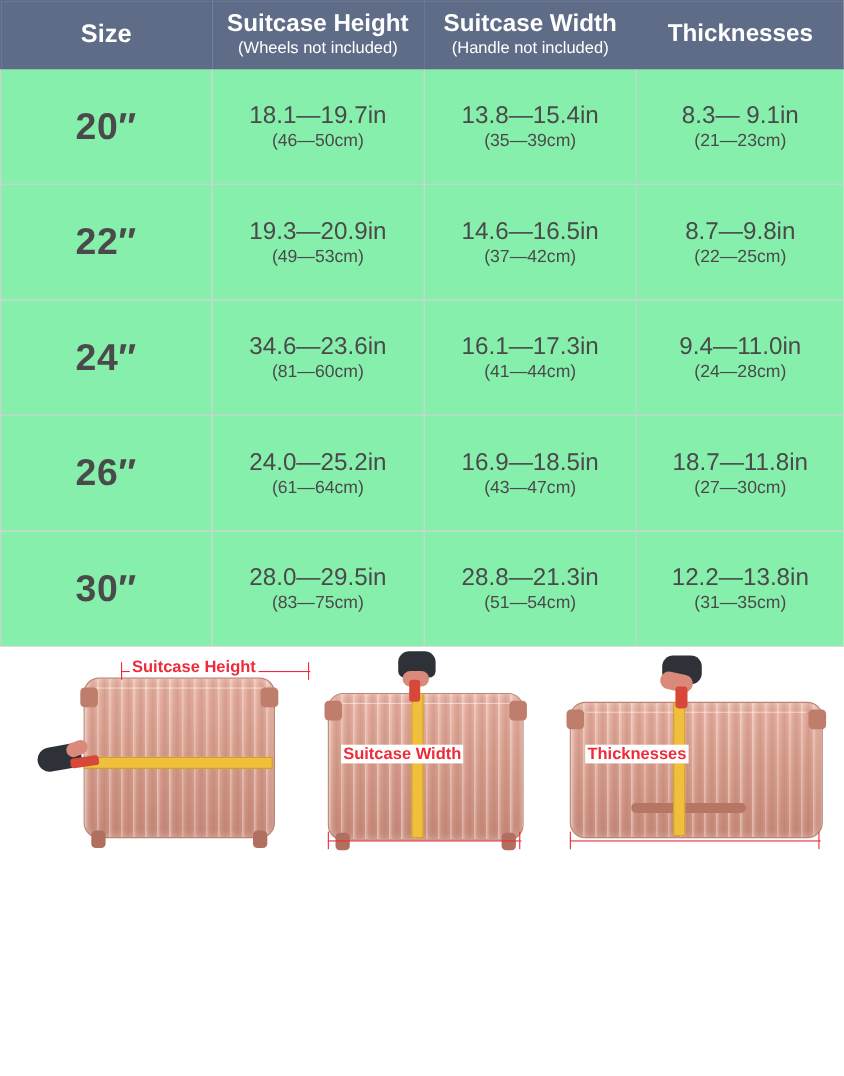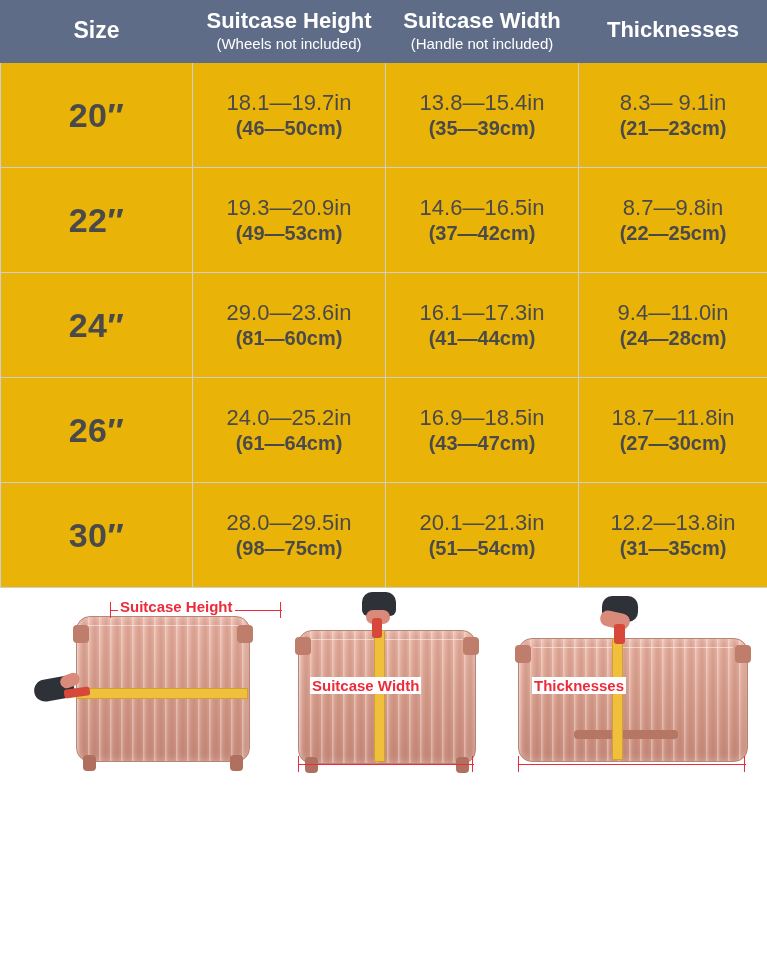--- a/index.html
+++ b/index.html
@@ -57,21 +57,21 @@
   }
   thead th.size-head .h-main {
     font-size: 23px;
   }
   thead th.thick-head .h-main {
     font-size: 22px;
   }
 
   tbody td {
     border: 1px solid #cfcfcf;
-    background: #eab308;
+    background: #86efac;
     text-align: center;
     vertical-align: middle;
     height: 105px;
     padding: 4px 20px;
     box-sizing: border-box;
   }
   tbody tr td.size-cell {
     font-size: 34px;
     font-weight: bold;
     color: #4a4a4a;
@@ -79,25 +79,24 @@
   }
   tbody td .line1 {
     display: block;
     font-size: 22px;
     color: #4a4a4a;
     line-height: 1.25;
     white-space: nowrap;
   }
   tbody td .line2 {
     display: block;
-    font-size: 20px;
+    font-size: 16px;
     color: #4a4a4a;
     line-height: 1.25;
     white-space: nowrap;
-    font-weight: bold;
   }
 
   
   .illus {
     position: relative;
     width: 767px;
     height: 178px;
     background: #ffffff;
   }
   .fig {
@@ -310,21 +309,21 @@
           <span class="line2">(37—42cm)</span>
         </td>
         <td>
           <span class="line1">8.7—9.8in</span>
           <span class="line2">(22—25cm)</span>
         </td>
       </tr>
       <tr>
         <td class="size-cell">24″</td>
         <td>
-          <span class="line1">29.0—23.6in</span>
+          <span class="line1">34.6—23.6in</span>
           <span class="line2">(81—60cm)</span>
         </td>
         <td>
           <span class="line1">16.1—17.3in</span>
           <span class="line2">(41—44cm)</span>
         </td>
         <td>
           <span class="line1">9.4—11.0in</span>
           <span class="line2">(24—28cm)</span>
         </td>
@@ -341,24 +340,24 @@
         </td>
         <td>
           <span class="line1">18.7—11.8in</span>
           <span class="line2">(27—30cm)</span>
         </td>
       </tr>
       <tr>
         <td class="size-cell">30″</td>
         <td>
           <span class="line1">28.0—29.5in</span>
-          <span class="line2">(98—75cm)</span>
-        </td>
-        <td>
-          <span class="line1">20.1—21.3in</span>
+          <span class="line2">(83—75cm)</span>
+        </td>
+        <td>
+          <span class="line1">28.8—21.3in</span>
           <span class="line2">(51—54cm)</span>
         </td>
         <td>
           <span class="line1">12.2—13.8in</span>
           <span class="line2">(31—35cm)</span>
         </td>
       </tr>
     </tbody>
   </table>
 

